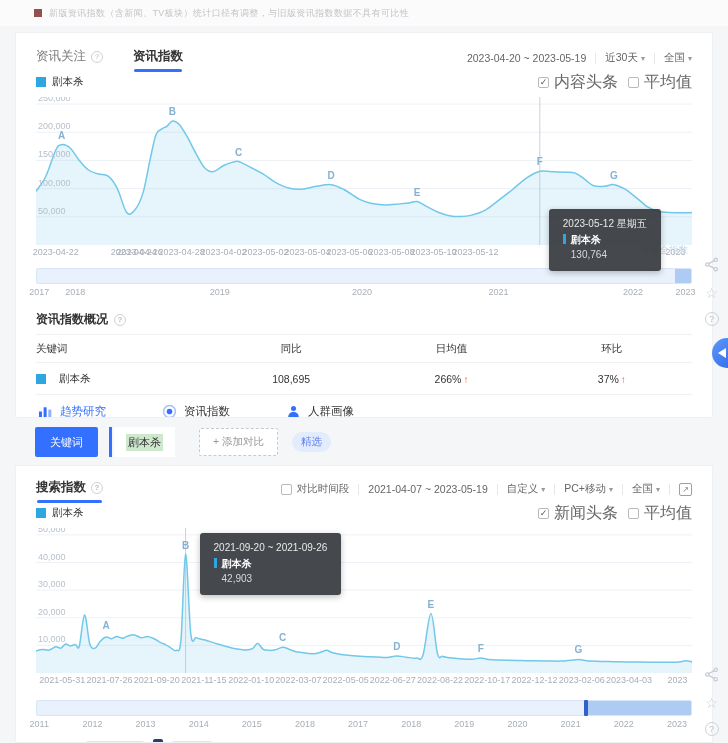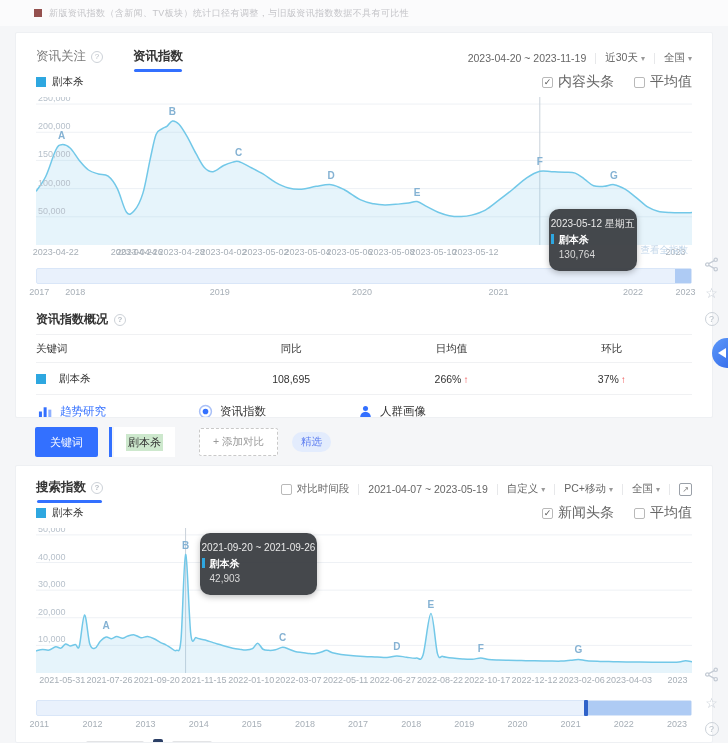--- a/index.html
+++ b/index.html
@@ -23,33 +23,33 @@
   .sep{width:1px;height:11px;background:#e7e8ea}
   .caret:after{content:"▾";font-size:8px;color:#999;margin-left:3px}
   .info{width:12px;height:12px;border:1px solid #cdd2d8;border-radius:50%;color:#b7bdc4;font-size:8px;display:inline-flex;align-items:center;justify-content:center;flex:0 0 auto}
   .info:after{content:"?"}
   .export{width:13px;height:13px;border:1px solid #9aa0a8;border-radius:2px;font-size:8px;color:#888;display:flex;align-items:center;justify-content:center}
   .export:after{content:"↗"}
   
   .legendrow{display:flex;align-items:center;margin-top:10px;height:14px}
   .lsq{width:10px;height:10px;background:#2ea7e0;margin-right:6px}
   .lname{font-size:10.5px;color:#333}
-  .checks{margin-left:auto;display:flex;gap:20px;font-size:14px;color:#666;align-items:flex-end}
+  .checks{margin-left:auto;display:flex;gap:10px;font-size:16px;color:#666;align-items:flex-end}
   .chk{display:flex;align-items:center;cursor:pointer}
   .cb{width:11px;height:11px;border:1px solid #b9b9b9;border-radius:2px;display:inline-flex;align-items:center;justify-content:center;font-size:9px;color:#555;margin-right:5px;background:#fff}
   .cb.on:after{content:"✓"}
   
   .chart-wrap{position:relative;margin-top:8px}
   #chart1{height:148px}
   #chart2{height:145px}
   .xticks{position:relative;height:13px;margin-top:2px}
   .xticks span{position:absolute;transform:translateX(-50%);font-size:9px;color:#a7afb7;white-space:nowrap;top:0}
   .corner-link{position:absolute;right:4px;bottom:3px;font-size:9.5px;color:#c3d7ea;cursor:pointer}
   
-  .tooltip{position:absolute;background:rgba(55,58,62,.93);border-radius:10px;color:#fff;padding:7px 2px 8px;font-size:10px;line-height:1.55;z-index:6;box-shadow:0 2px 6px rgba(0,0,0,.25);white-space:nowrap}
+  .tooltip{position:absolute;background:rgba(55,58,62,.93);border-radius:3px;color:#fff;padding:7px 14px 8px;font-size:10px;line-height:1.55;z-index:6;box-shadow:0 2px 6px rgba(0,0,0,.25);white-space:nowrap}
   .tt-date{color:#e9e9e9}
   .tt-kw{display:flex;align-items:center;gap:5px;font-weight:bold}
   .tt-bar{width:3px;height:10px;background:#2ea7e0}
   .tt-val{color:#d9d9d9;padding-left:8px}
   #tooltip1{left:calc(76.8% + 9px);top:112px}
   #tooltip2{left:calc(22.8% + 14px);top:5px}
   
   .timeline{margin-top:8px;position:relative;height:16px;background:#e9f1fc;border:1px solid #d9e6f8;border-radius:2px;cursor:pointer}
   .timeline.b{margin-top:12px}
   .tl-sel{position:absolute;top:0;bottom:0;background:#aecbf4}
@@ -57,21 +57,21 @@
   .years{position:relative;height:12px;margin-top:3px}
   .years span{position:absolute;transform:translateX(-50%);font-size:9px;color:#a7afb7;top:0}
   
   .sec-title{margin-top:6px;height:30px;border-bottom:1px solid #f0f1f3;font-size:12px;color:#333;font-weight:bold;display:flex;align-items:center;gap:6px}
   .trow{display:flex;align-items:center;border-bottom:1px solid #f0f1f3;font-size:10.5px;color:#333;height:28px}
   .trow.data{height:32px}
   .tc1{flex:0 0 175px;display:flex;align-items:center;gap:7px}
   .tc{flex:1;text-align:center}
   .up{color:#ee4b4b;font-style:normal;margin-left:2px;font-size:10px}
   
-  .navrow{display:flex;align-items:center;height:32px;gap:92px;padding-left:2px}
+  .navrow{display:flex;align-items:center;height:32px;gap:56px;padding-left:2px}
   .navitem{display:flex;align-items:center;gap:7px;font-size:11.5px;color:#333;cursor:pointer}
   .navitem.active{color:#3370ff}
   .navitem svg{width:15px;height:15px}
   
   .kwbar{position:absolute;top:427px;left:35px;display:flex;align-items:center;height:30px;z-index:2}
   .kwbtn{background:#3370ff;color:#fff;font-size:11px;height:30px;padding:0 15px;display:flex;align-items:center;border-radius:2px;cursor:pointer}
   .kwdiv{width:3px;height:30px;background:#3370ff;margin-left:11px}
   .kwbox{background:#fff;height:30px;display:flex;align-items:center;padding:0 12px;margin-left:2px;min-width:50px}
   .kwtag{background:#cde8cd;font-size:11px;color:#333;padding:1px 2px}
   .addcmp{border:1px dashed #c9c9c9;color:#999;font-size:10.5px;height:28px;display:flex;align-items:center;padding:0 13px;margin-left:24px;border-radius:2px;background:#fff;cursor:pointer}
@@ -101,21 +101,21 @@
 <div class="card" id="cardA">
   <div class="tabrow">
     <div class="tab">
       <span>资讯关注</span>
       <span class="info"></span>
     </div>
     <div class="tab active">
       <span>资讯指数</span>
     </div>
     <div class="controls">
-      <span>2023-04-20 ~ 2023-11-19</span>
+      <span>2023-04-20 ~ 2023-05-19</span>
       <span class="sep"></span>
       <span class="caret">近30天</span>
       <span class="sep"></span>
       <span class="caret">全国</span>
     </div>
   </div>
 
   <div class="legendrow">
     <span class="lsq"></span>
     <span class="lname">剧本杀</span>
@@ -314,21 +314,21 @@
           <text x="444.768" y="124.08571428571429" fill="#85b2d3" font-size="10" font-weight="bold" text-anchor="middle">F</text>
           <text x="542.5120000000001" y="125.46666666666667" fill="#85b2d3" font-size="10" font-weight="bold" text-anchor="middle">G</text>
         </svg></div>
     <div class="xticks" id="xticks2">
         <span style="left: 4%;">2021-05-31</span>
         <span style="left: 11.2%;">2021-07-26</span>
         <span style="left: 18.4%;">2021-09-20</span>
         <span style="left: 25.6%;">2021-11-15</span>
         <span style="left: 32.8%;">2022-01-10</span>
         <span style="left: 40%;">2022-03-07</span>
-        <span style="left: 47.2%;">2022-05-11</span>
+        <span style="left: 47.2%;">2022-05-05</span>
         <span style="left: 54.4%;">2022-06-27</span>
         <span style="left: 61.6%;">2022-08-22</span>
         <span style="left: 68.8%;">2022-10-17</span>
         <span style="left: 76%;">2022-12-12</span>
         <span style="left: 83.2%;">2023-02-06</span>
         <span style="left: 90.4%;">2023-04-03</span>
         <span style="left: 97.8%;">2023</span>
       </div>
     <div class="tooltip" id="tooltip2">
       <div class="tt-date">2021-09-20 ~ 2021-09-26</div>

